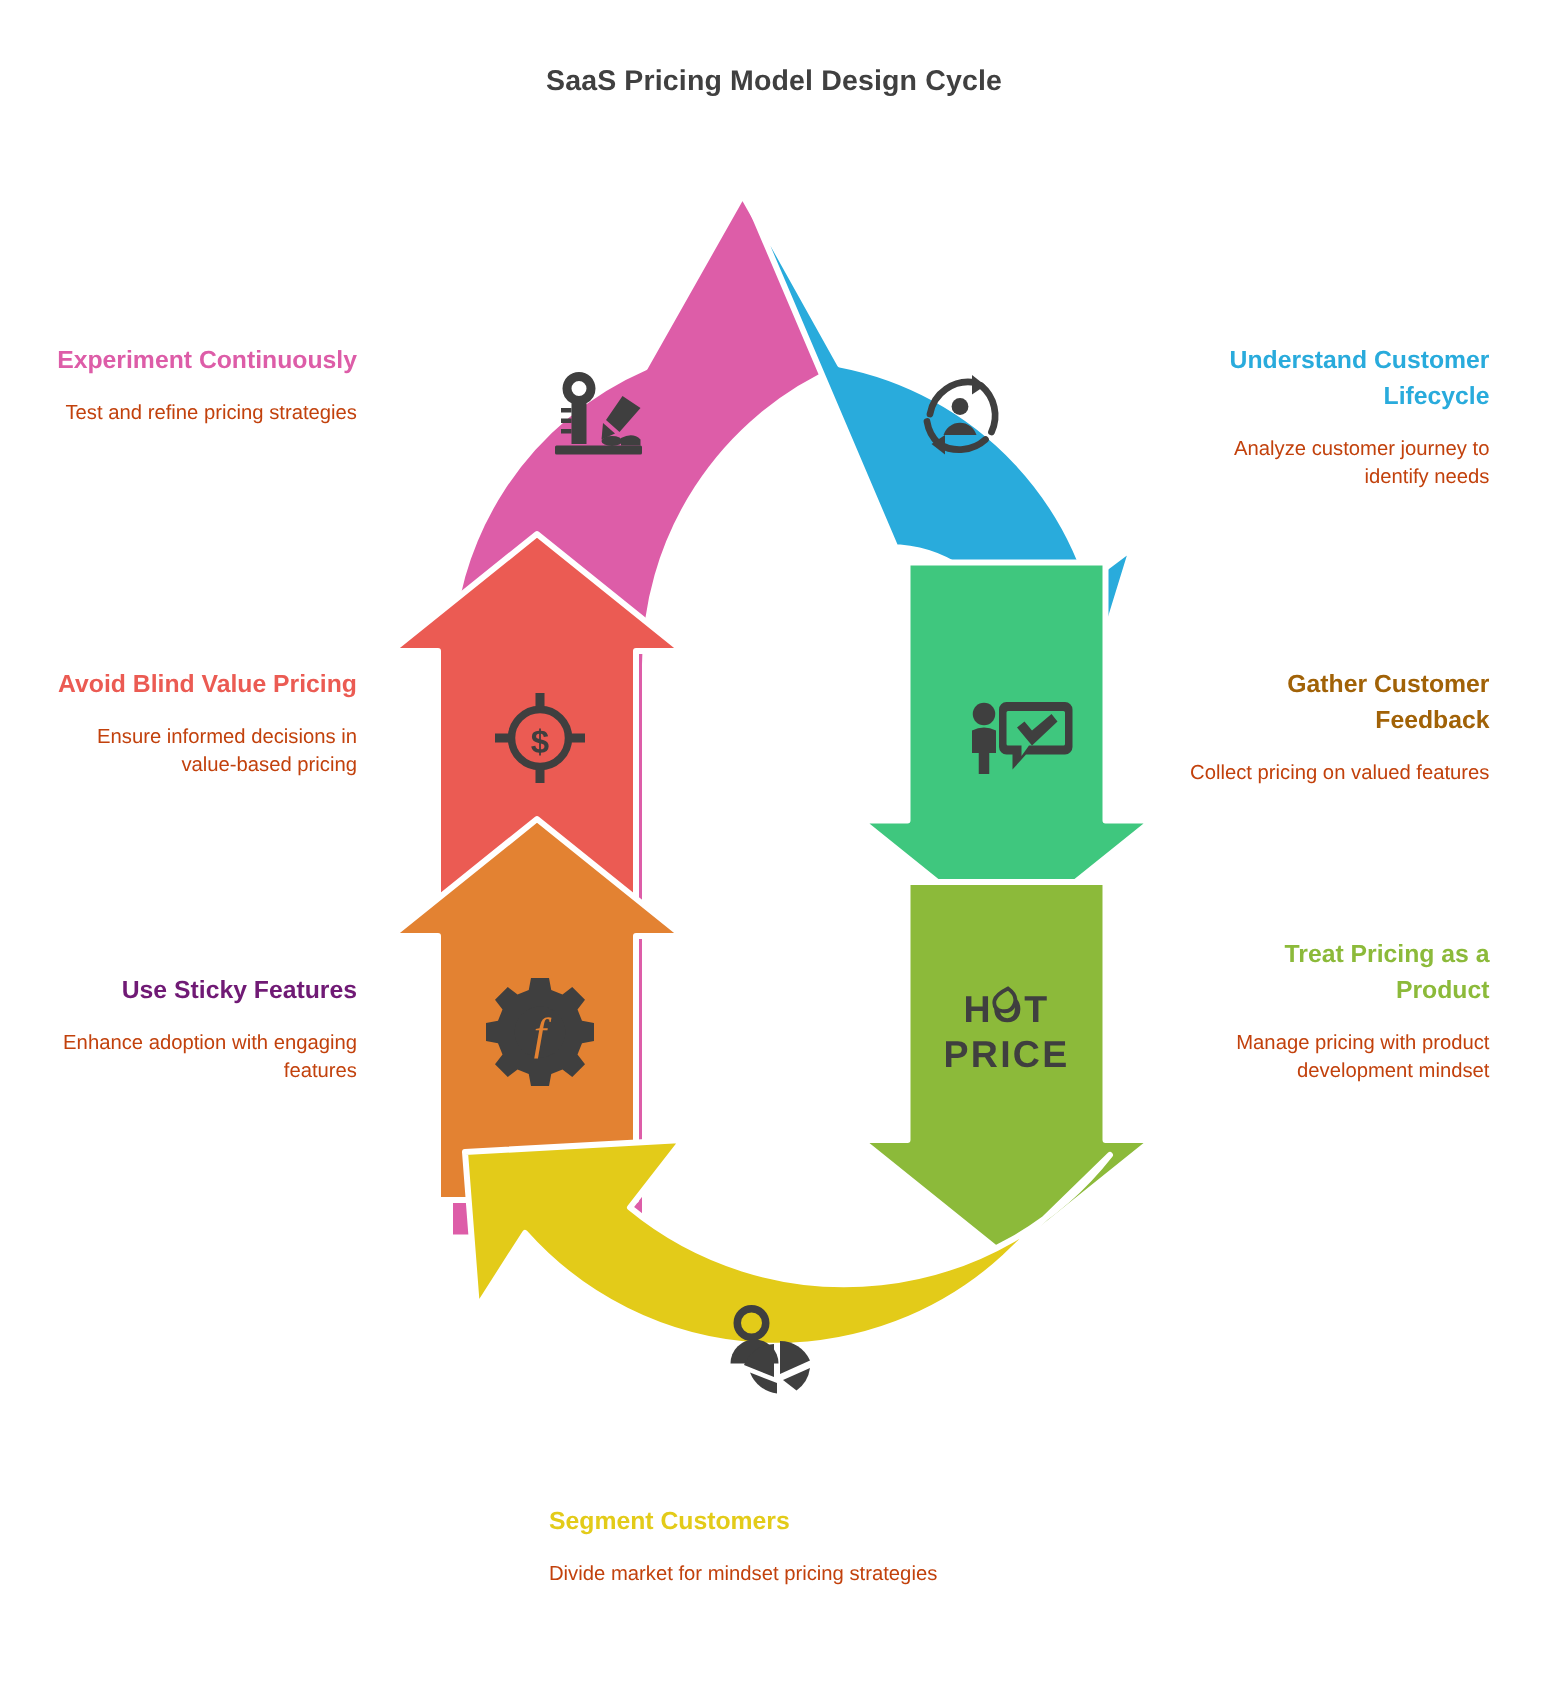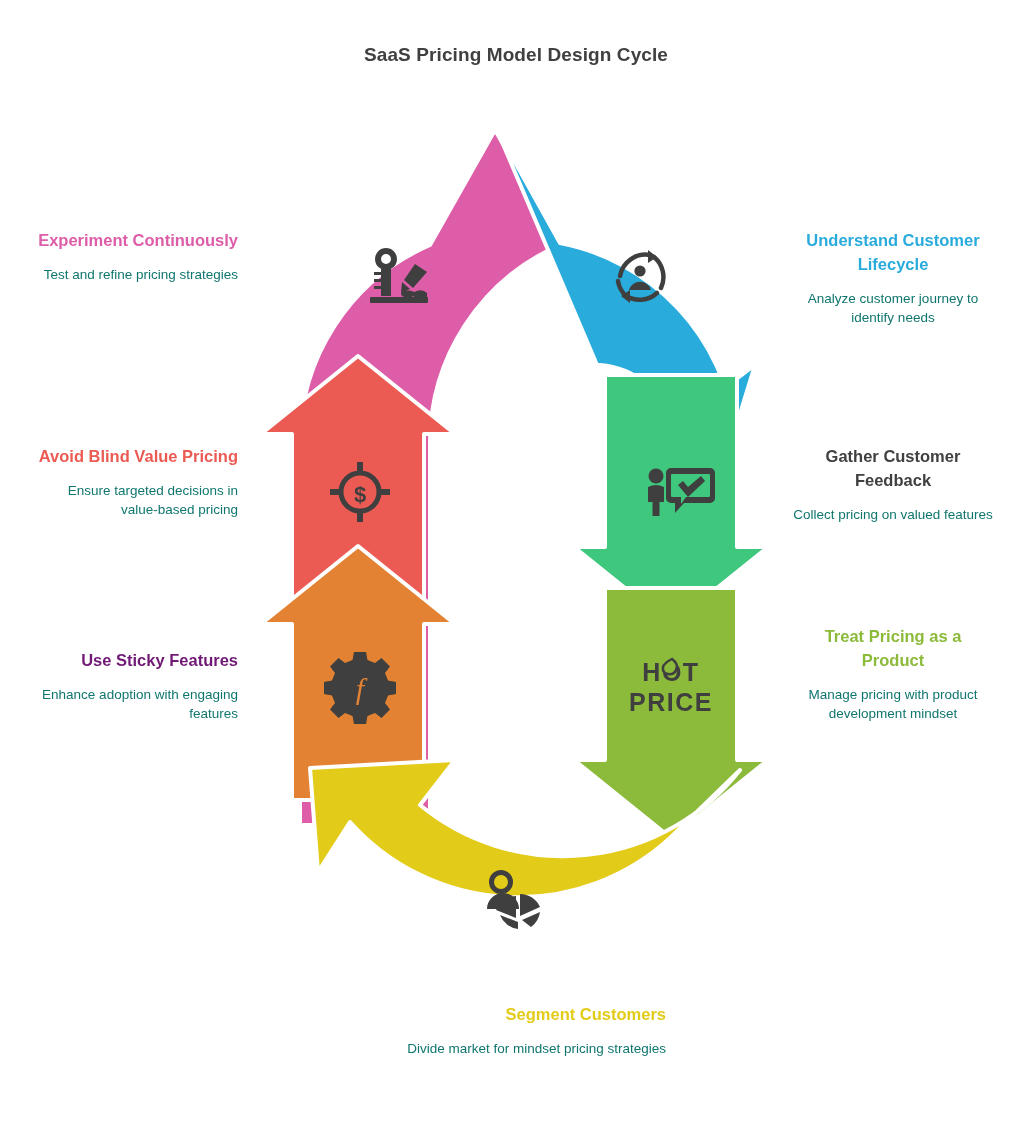--- a/index.html
+++ b/index.html
@@ -37,33 +37,33 @@
     position: absolute;
     top: 0;
     left: 0;
   }
   
   .label-block {
     position: absolute;
     width: 200px;
   }
   .label-block.left  { text-align: right; }
-  .label-block.right { text-align: center; }
-  .label-block.center{ text-align: right; width: 300px; }
+  .label-block.right { text-align: right; }
+  .label-block.center{ text-align: left; width: 300px; }
   .label-head {
     font-size: 16.5px;
     font-weight: bold;
     line-height: 24px;
     margin: 0 0 13px 0;
   }
   .label-desc {
     font-size: 13.5px;
     font-weight: normal;
     line-height: 19px;
-    color: #0f766e;
+    color: #c2410c;
     margin: 0;
   }
   
   #blk-experiment { left: 38px;  top: 228px; }
   #blk-avoid      { left: 38px;  top: 444px; }
   #blk-sticky     { left: 38px;  top: 648px; }
   #blk-understand { left: 793px; top: 228px; }
   #blk-gather     { left: 793px; top: 444px; }
   #blk-treat      { left: 793px; top: 624px; }
   #blk-segment    { left: 366px; top: 1002px; }
@@ -224,35 +224,35 @@
     </g>
   </svg>
 
   <div class="label-block left" id="blk-experiment">
     <div class="label-head" style="color:#DD5DA8">Experiment Continuously</div>
     <div class="label-desc">Test and refine pricing strategies</div>
   </div>
 
   <div class="label-block left" id="blk-avoid">
     <div class="label-head" style="color:#EB5B53">Avoid Blind Value Pricing</div>
-    <div class="label-desc">Ensure targeted decisions in value-based pricing</div>
+    <div class="label-desc">Ensure informed decisions in value-based pricing</div>
   </div>
 
   <div class="label-block left" id="blk-sticky">
     <div class="label-head" style="color:#701a75">Use Sticky Features</div>
     <div class="label-desc">Enhance adoption with engaging features</div>
   </div>
 
   <div class="label-block right" id="blk-understand">
     <div class="label-head" style="color:#29ABDC">Understand Customer Lifecycle</div>
     <div class="label-desc">Analyze customer journey to identify needs</div>
   </div>
 
   <div class="label-block right" id="blk-gather">
-    <div class="label-head" style="color:#404040">Gather Customer Feedback</div>
+    <div class="label-head" style="color:#a16207">Gather Customer Feedback</div>
     <div class="label-desc">Collect pricing on valued features</div>
   </div>
 
   <div class="label-block right" id="blk-treat">
     <div class="label-head" style="color:#8CBA3A">Treat Pricing as a Product</div>
     <div class="label-desc">Manage pricing with product development mindset</div>
   </div>
 
   <div class="label-block center" id="blk-segment">
     <div class="label-head" style="color:#E3CB19">Segment Customers</div>

